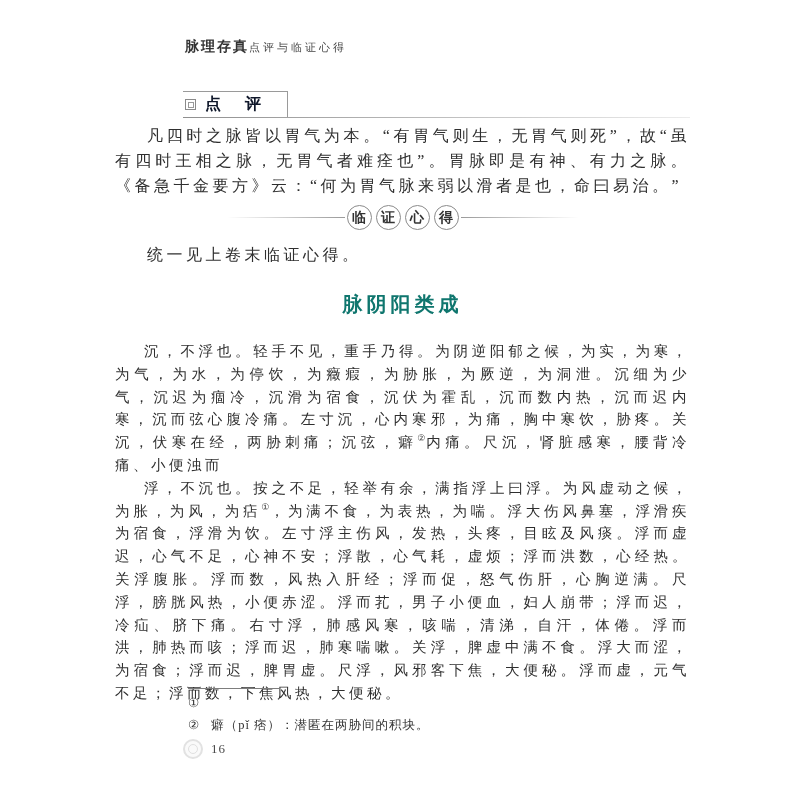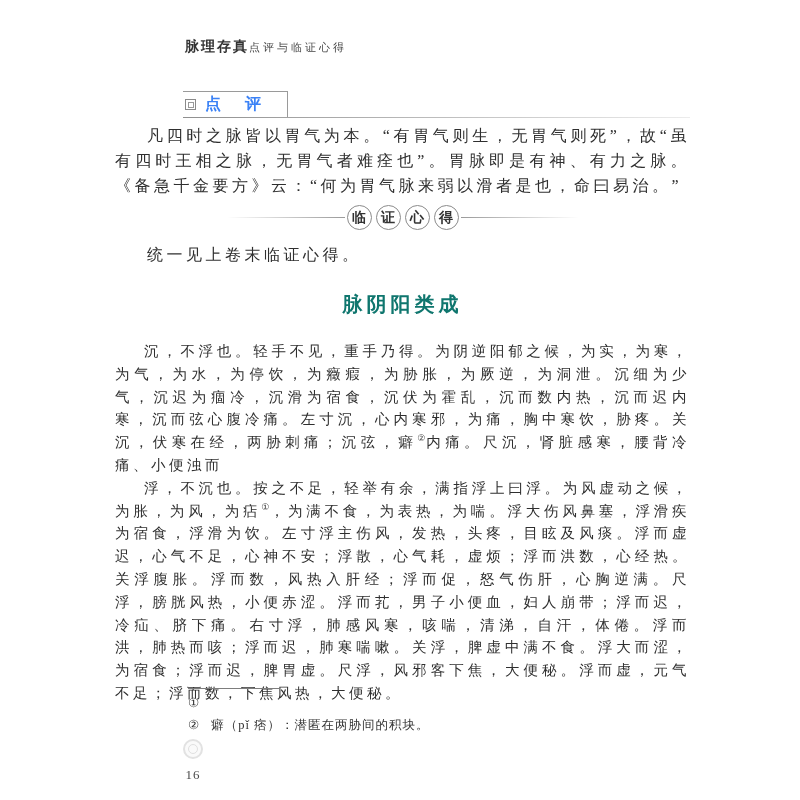--- a/index.html
+++ b/index.html
@@ -12,21 +12,21 @@
   .book-title{font-size:14px;font-weight:bold;letter-spacing:2px;color:#333;}
   .book-subtitle{font-size:11px;letter-spacing:3px;color:#454545;}
   
   .dianping-tab{
     position:absolute;top:91px;left:183px;height:26px;box-sizing:border-box;
     display:flex;align-items:center;gap:9px;padding:0 16px 0 2px;
     border-top:1px solid #9a9a9a;border-right:1px solid #9a9a9a;background:#fff;
   }
   .marker-icon{width:11px;height:11px;border:1px solid #8a8a8a;display:flex;align-items:center;justify-content:center;box-sizing:border-box;}
   .marker-icon-inner{width:4px;height:4px;border:1px solid #9a9a9a;}
-  .dianping-label{font-size:16px;font-weight:bold;letter-spacing:10px;color:#3b82f6;white-space:nowrap;}
+  .dianping-label{font-size:16px;font-weight:bold;letter-spacing:10px;color:#0f172a;white-space:nowrap;}
   .dianping-rule{position:absolute;top:117px;left:183px;width:507px;height:1px;
     background:linear-gradient(to right,#8f8f8f,#b8b8b8 45%,#ececec 100%);}
   
   .para{font-size:16px;line-height:25px;letter-spacing:3.5px;text-align:justify;text-indent:2em;margin:0;color:#2f2f2f;}
   .dianping-para{position:absolute;top:123px;left:115px;width:575px;}
   
   .linzheng-row{position:absolute;top:205px;left:115px;width:575px;display:flex;align-items:center;justify-content:center;}
   .badge-line{width:118px;height:1px;}
   .badge-line.left{background:linear-gradient(to left,#9a9a9a,rgba(154,154,154,0));}
   .badge-line.right{background:linear-gradient(to right,#9a9a9a,rgba(154,154,154,0));}
@@ -39,21 +39,21 @@
   
   .main-paras{position:absolute;top:340px;left:115px;width:575px;}
   .body-para{margin:0;font-size:14.5px;line-height:22.8px;letter-spacing:3.5px;text-align:justify;text-indent:2em;color:#2f2f2f;}
   sup.fnref{font-size:9px;letter-spacing:0;line-height:0;}
   
   .footnote-rule{position:absolute;top:688px;left:188px;width:92px;height:1px;background:#7d7d7d;}
   .footnotes{position:absolute;top:692px;left:188px;width:500px;font-size:12.5px;line-height:22px;letter-spacing:1px;color:#333;}
   .footnote-line{display:flex;gap:11px;}
   .footnote-marker{flex:none;}
   
-  .page-footer{position:absolute;top:739px;left:183px;display:flex;align-items:center;gap:8px;flex-direction:column;}
+  .page-footer{position:absolute;top:739px;left:183px;display:flex;align-items:center;gap:8px;}
   .ornament{width:20px;height:20px;border-radius:50%;border:2px solid #e2e2e2;box-sizing:border-box;
     display:flex;align-items:center;justify-content:center;background:#fafafa;}
   .ornament-inner{width:8px;height:8px;border-radius:50%;border:1px solid #e0e0e0;}
   .page-number{font-size:13px;color:#4a4a4a;letter-spacing:1px;}
 </style>
 </head>
 <body>
 
 <div class="page">
 

